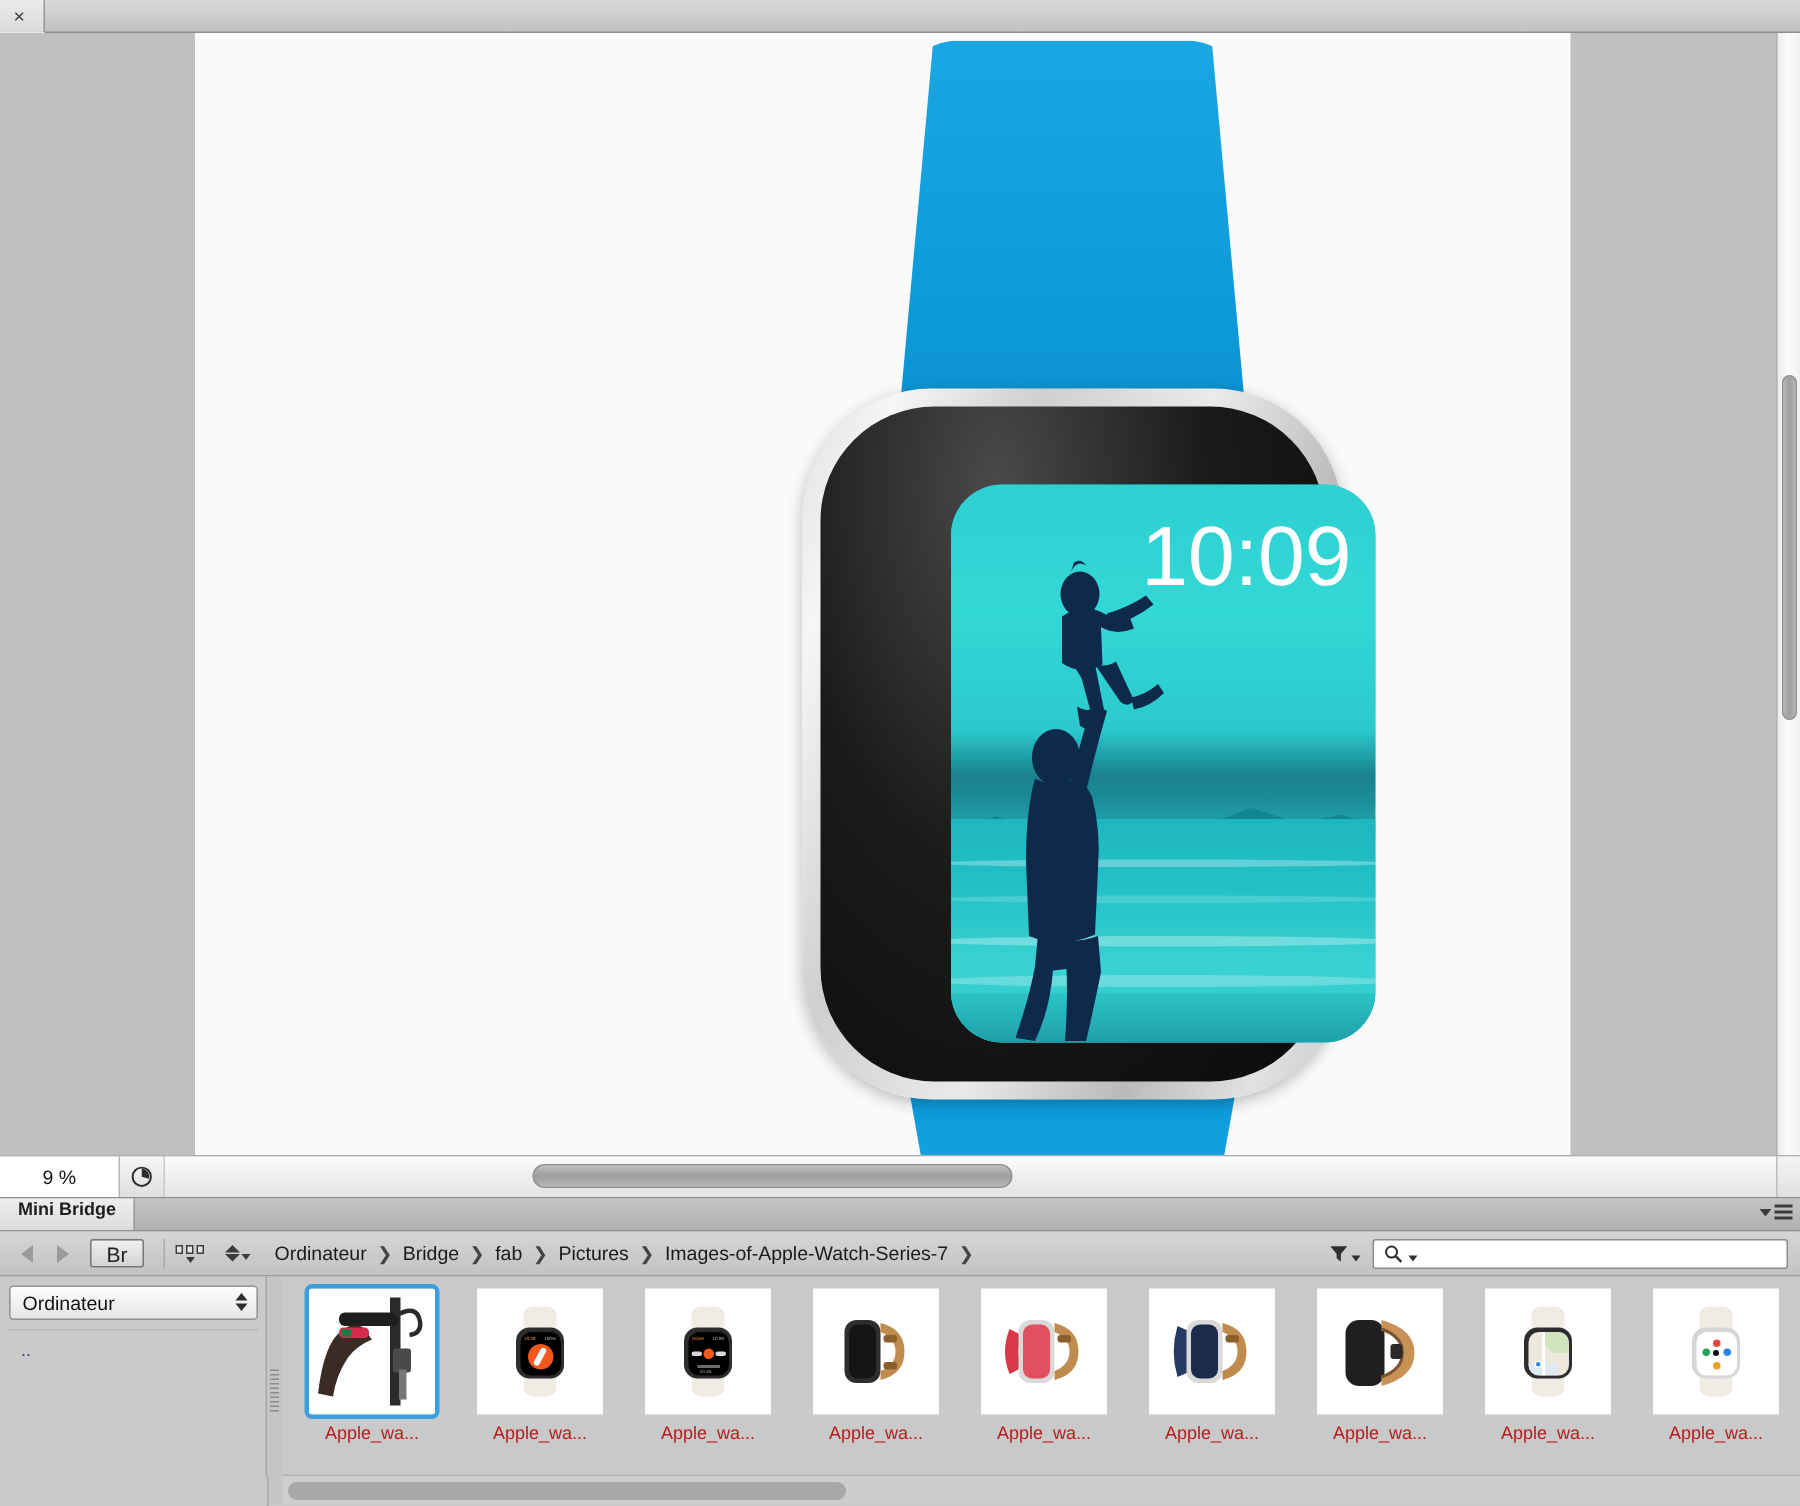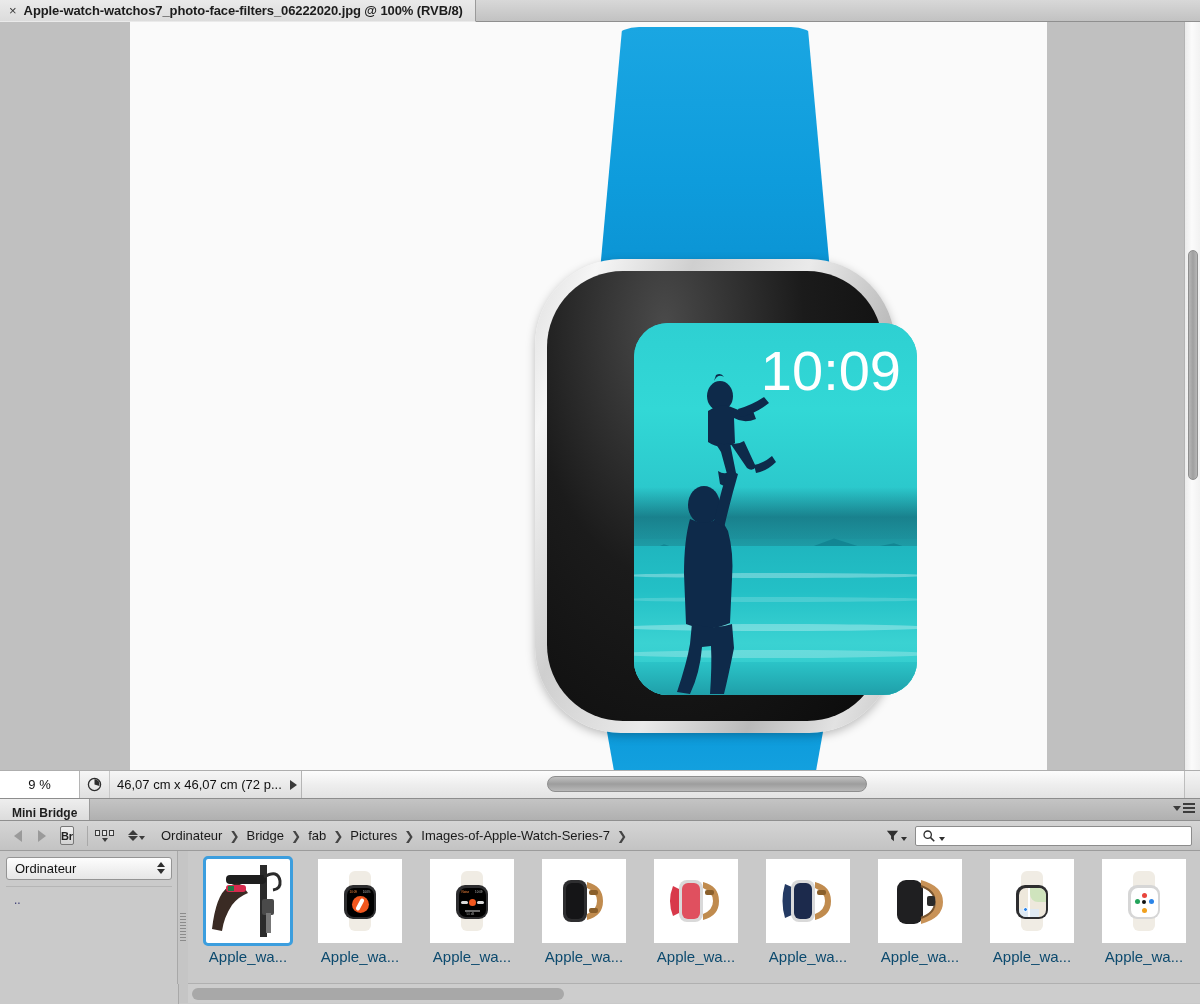--- a/index.html
+++ b/index.html
@@ -102,21 +102,21 @@
     position: absolute; left:0; top: 798px; width: 1200px; height: 206px;
     background: #c9c9c9; border-top: 1px solid #8d8d8d;
   }
   .mb-tabstrip {
     position: relative; height: 22px;
     background: linear-gradient(to bottom,#c4c4c4,#b0b0b0);
     border-bottom: 1px solid #8f8f8f;
     display: flex; align-items: stretch;
   }
   .mb-tab {
-    display:flex; align-items:flex-end; padding: 0 12px;
+    display:flex; align-items:flex-start; padding: 0 12px;
     background: linear-gradient(to bottom,#eeeeee,#dcdcdc);
     border-right: 1px solid #9b9b9b;
     font-size: 12px; font-weight: bold; color: #1d1d1d;
   }
   .mb-menu-btn {
     position: absolute; right: 5px; top: 4px;
     display: flex; align-items: center; gap: 2px;
   }
   .mb-menu-btn .tri-dn {
     width:0;height:0;border-top:5px solid #3c3c3c;
@@ -133,25 +133,25 @@
     display:flex; align-items:center; gap: 0px; padding-left: 6px;
   }
   .nav-arrow {
     width: 24px; height:30px; display:flex;align-items:center;justify-content:center;
   }
   .nav-arrow .lt { width:0;height:0;border-right:8px solid #9a9a9a;
     border-top:6px solid transparent;border-bottom:6px solid transparent; }
   .nav-arrow .gt { width:0;height:0;border-left:8px solid #9a9a9a;
     border-top:6px solid transparent;border-bottom:6px solid transparent; }
   .br-btn {
-    width: 14px; height: 19px; margin: 0 6px;
+    width: 36px; height: 19px; margin: 0 6px;
     background: linear-gradient(to bottom,#f0f0f0,#d2d2d2);
     border: 1px solid #777; border-radius: 2px;
     display:flex;align-items:center;justify-content:center;
-    font-size: 11px; font-weight: bold; color:#222;
+    font-size: 14px; font-weight: normal; color:#222;
   }
   .nav-sep { width:1px;height:20px;background:#a9a9a9;margin:0 7px; }
   .grid-icon { display:flex;flex-direction:column;align-items:center;gap:2px;margin-right:14px; }
   .grid-icon .rowdots { display:flex;gap:2px; }
   .grid-icon .rowdots i { width:5px;height:6px;border:1px solid #3d3d3d;background:#e5e5e5;display:block; }
   .grid-icon .tri-dn, .sort-icon .tri-dn {
     width:0;height:0;border-top:4px solid #3c3c3c;
     border-left:3px solid transparent;border-right:3px solid transparent;
   }
   .sort-icon { display:flex;align-items:flex-end;gap:1px;margin-right:16px; }
@@ -216,21 +216,21 @@
   }
   .thumb-img-box {
     width: 84px; height: 84px; background:#ffffff;
     display:flex;align-items:center;justify-content:center; overflow:hidden;
     position:relative;
   }
   .thumb-cell.selected .thumb-img-box {
     outline: 3px solid #3c9ede; outline-offset: 0px; border-radius: 2px;
   }
   .thumb-label {
-    font-size: 15px; color: #0c4a6e; white-space: nowrap;
+    font-size: 12px; color: #b91c1c; white-space: nowrap;
   }
   .mb-hscroll {
     position: absolute; left: 0; bottom: 0; width: 100%; height: 20px;
     background: #cdcdcd; border-top: 1px solid #b0b0b0;
   }
   .mb-hscroll .thumb {
     position: absolute; left: 4px; top: 4px; width: 372px; height: 12px;
     background: #a8a8a8; border-radius: 6px;
   }
   .mb-side-bottom {
@@ -334,21 +334,20 @@
     position:absolute; left:2.5px; top:2.5px; width:27px; height:29px;
     border-radius:7px; background:#000; overflow:hidden;
   }
 </style>
 </head>
 <body>
 
 <div class="tabbar">
   <div class="doc-tab">
     <span class="close-x">×</span>
-    <span class="doc-title">Apple-watch-watchos7_photo-face-filters_06222020.jpg @ 100% (RVB/8)</span>
   </div>
 </div>
 
 <div class="canvas-wrap">
   <div class="canvas-white">
 
     <div class="watch">
       <div class="band-top"></div>
       <div class="band-bottom"></div>
 
@@ -409,24 +408,20 @@
   <div class="thumb"></div>
 </div>
 
 <div class="statusbar">
   <div class="zoom-field">9 %</div>
   <div class="status-icon-cell">
     <svg width="15" height="15" viewBox="0 0 16 16">
       <circle cx="8" cy="8" r="6.5" fill="none" stroke="#2d2d2d" stroke-width="1.4"></circle>
       <path d="M8 8 L8 2.2 A5.8 5.8 0 0 1 13.2 9.5 Z" fill="#2d2d2d"></path>
     </svg>
-  </div>
-  <div class="doc-size-cell">
-    <span>46,07 cm x 46,07 cm (72 p...</span>
-    <span class="tri-right"></span>
   </div>
   <div class="hscroll-track">
     <div class="thumb"></div>
   </div>
   <div class="corner-box"></div>
 </div>
 
 <div class="mb-panel">
 
   <div class="mb-tabstrip">

